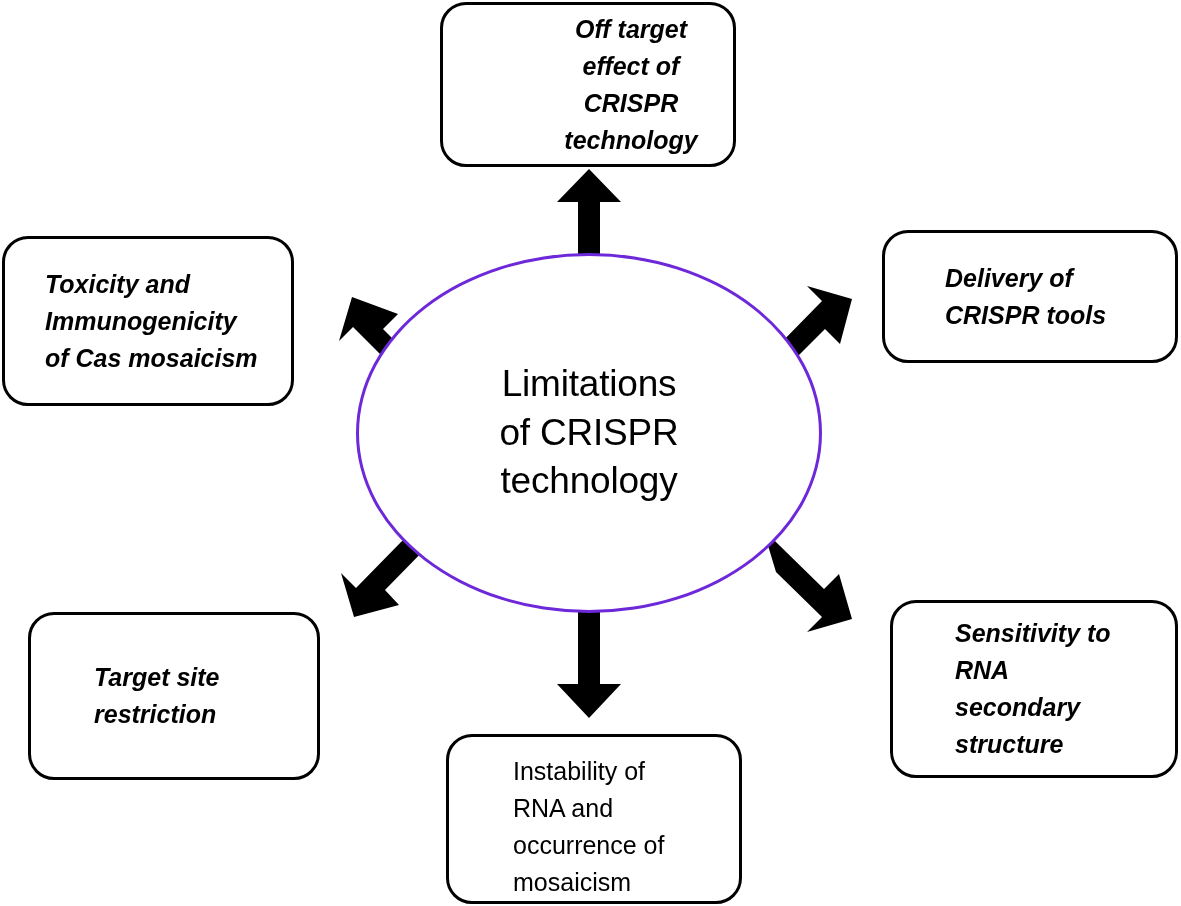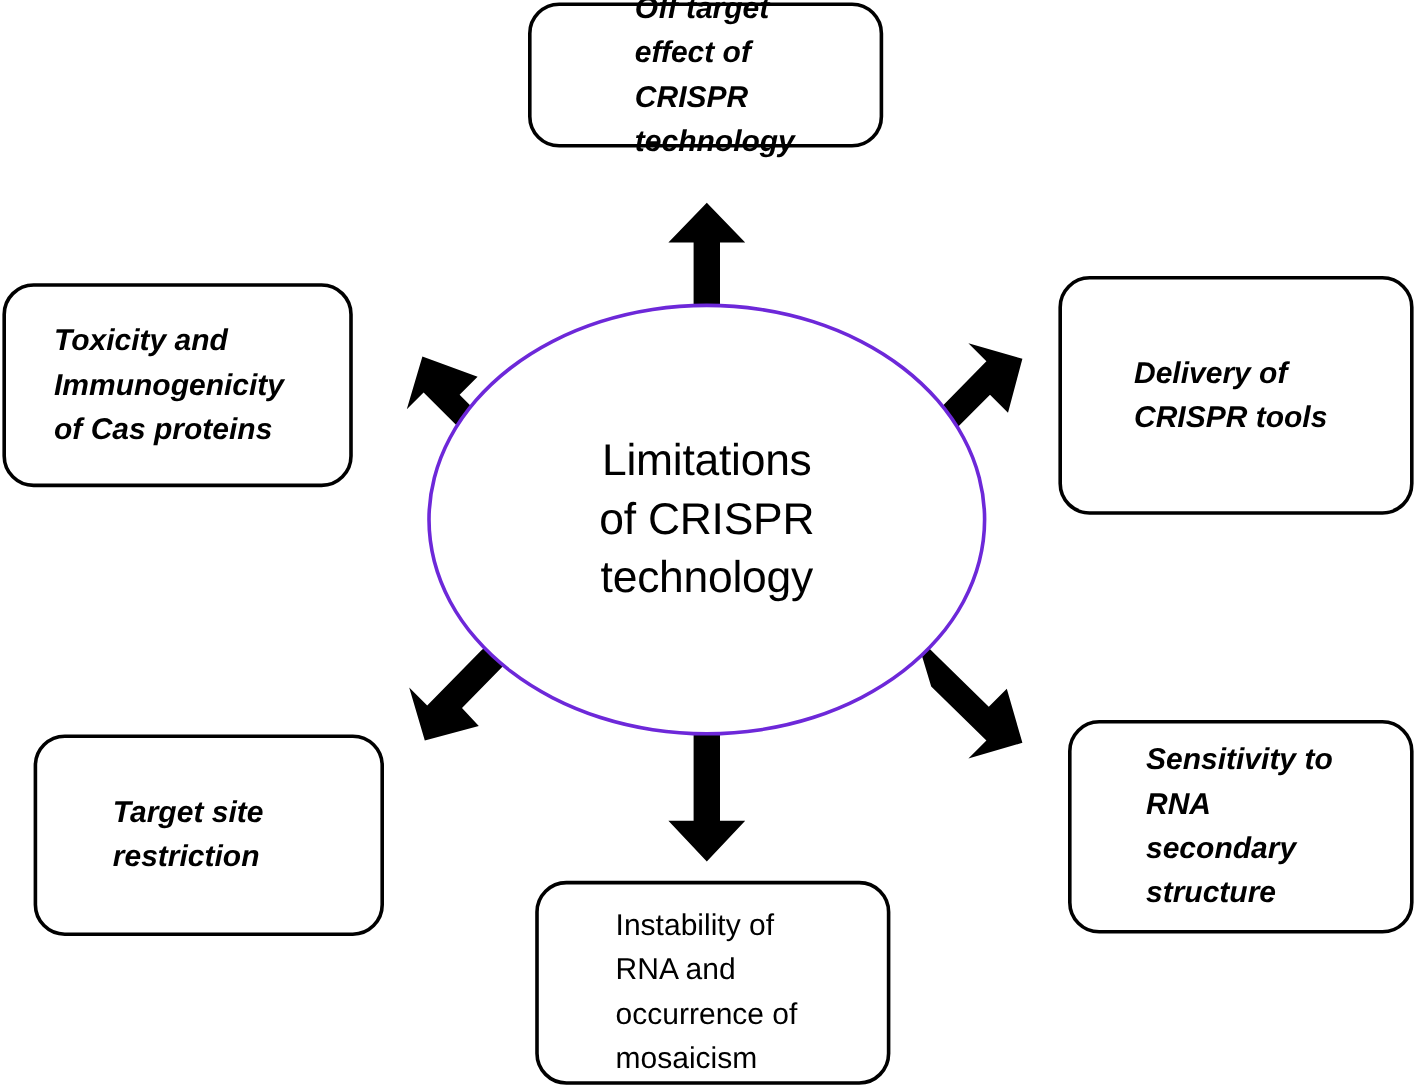--- a/index.html
+++ b/index.html
@@ -76,32 +76,33 @@
     white-space: pre-line;
     width: 100%;
   }
   .node-box.plain .box-label {
     font-weight: normal;
     font-style: normal;
   }
 
   
   #box-off-target {
-    left: 440px;  top: 2px;    width: 296px; height: 121px;
+    left: 440px;  top: 2px;    width: 296px; height: 165px;
     justify-content: flex-start;
+    text-align: center;
   }
   #box-off-target .box-label { padding-left: 86px; }
 
   #box-toxicity {
     left: 2px;    top: 236px;  width: 292px; height: 170px;
   }
   #box-toxicity .box-label { padding-left: 40px; }
 
   #box-delivery {
-    left: 882px;  top: 230px;  width: 296px; height: 199px;
+    left: 882px;  top: 230px;  width: 296px; height: 133px;
   }
   #box-delivery .box-label { padding-left: 60px; }
 
   #box-target-site {
     left: 28px;   top: 612px;  width: 292px; height: 168px; justify-content: center;
   }
   #box-target-site .box-label { padding-left: 63px; }
 
   #box-sensitivity {
     left: 890px;  top: 600px;  width: 288px; height: 178px;
@@ -154,21 +155,21 @@
   <div class="node-box" id="box-off-target">
     <div class="box-label">Off target
 effect of
 CRISPR
 technology</div>
   </div>
 
   <div class="node-box" id="box-toxicity">
     <div class="box-label">Toxicity and
 Immunogenicity
-of Cas proteins</div>
+of Cas mosaicism</div>
   </div>
 
   <div class="node-box" id="box-delivery">
     <div class="box-label">Delivery of
 CRISPR tools</div>
   </div>
 
   <div class="node-box" id="box-target-site">
     <div class="box-label">Target site
 restriction</div>

